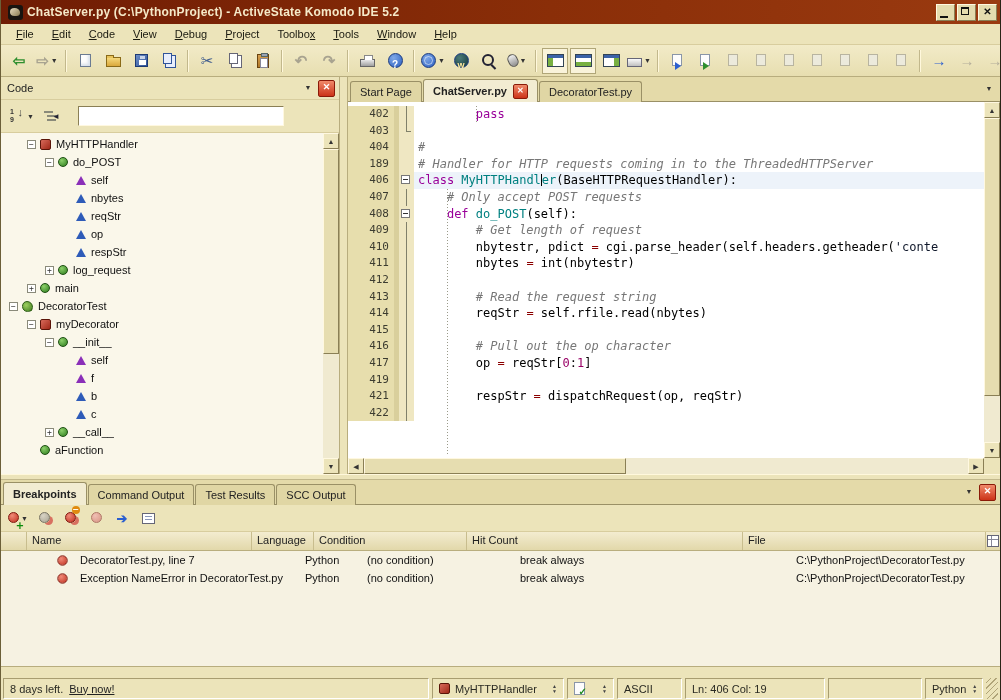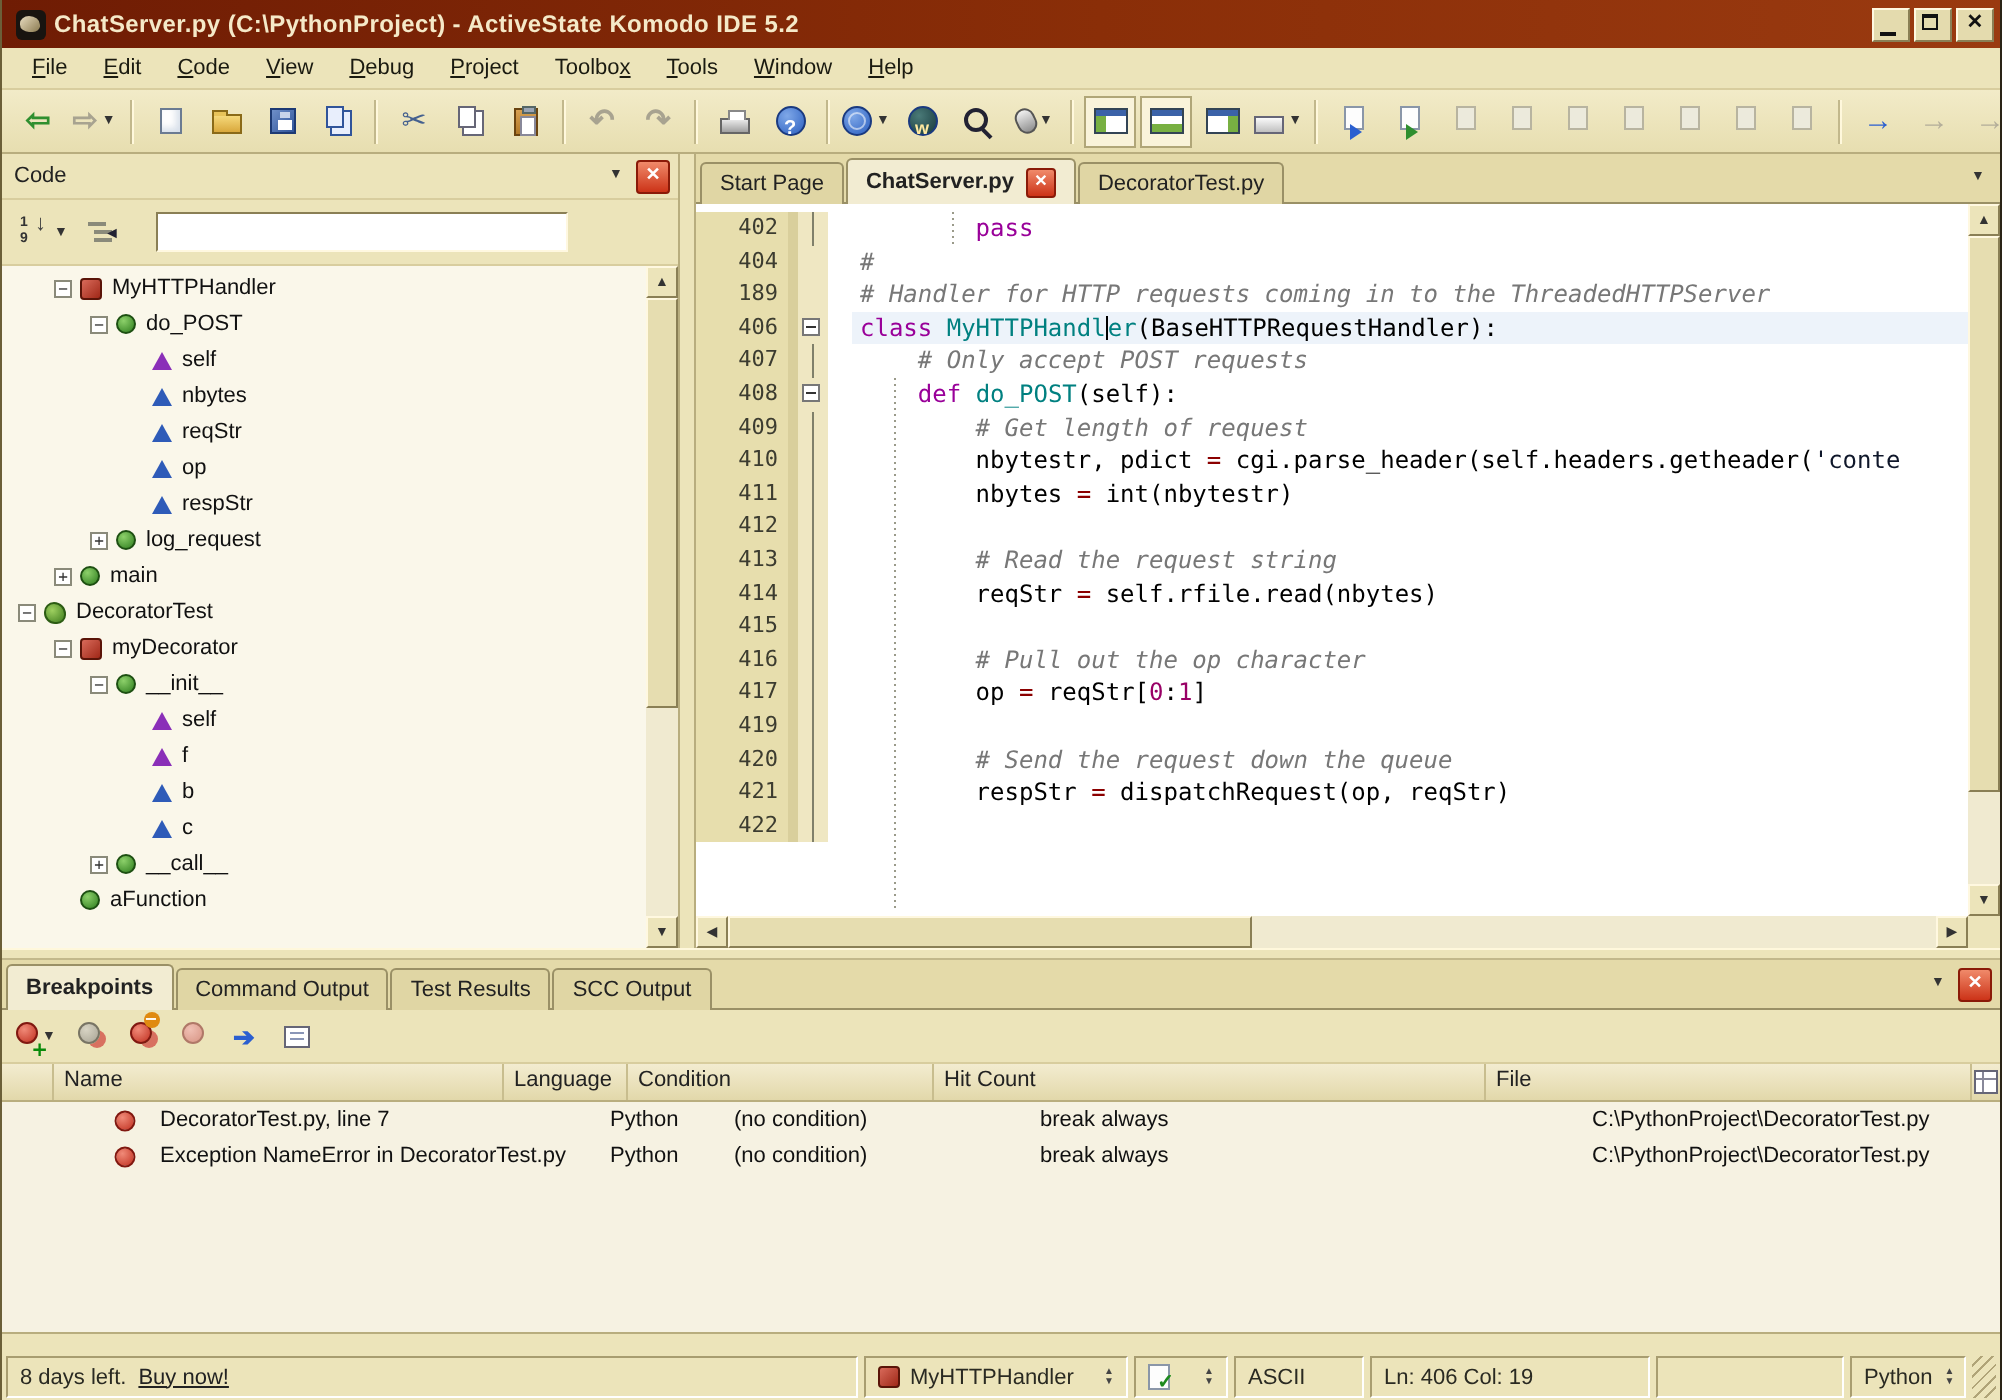--- a/index.html
+++ b/index.html
@@ -118,21 +118,21 @@
   #editor-wrap{flex:1;position:relative;background:#fff;min-height:0;}
   #code-area{position:absolute;left:0;top:0;right:16px;bottom:16px;overflow:hidden;background:#fff;padding-top:4px;}
   .cline{height:16.6px;display:flex;font:12px/16.6px "DejaVu Sans Mono",monospace;white-space:pre;}
   .lnum{width:46px;flex:none;background:#e7dead;color:#3c3c30;font-size:11px;text-align:right;padding-right:5px;box-sizing:border-box;}
   .lstrip{width:5px;flex:none;background:#d9cf9c;}
   .fold{width:15px;flex:none;background:#efe7c2;position:relative;}
   .fold.line::before{content:"";position:absolute;left:7px;top:0;bottom:0;border-left:1px solid #80806a;}
   .fold.end::before{content:"";position:absolute;left:7px;top:0;height:8px;width:4px;border-left:1px solid #80806a;border-bottom:1px solid #80806a;}
   .fold.box::before{content:"";position:absolute;left:2px;top:3px;width:9px;height:9px;background:#fff;border:1px solid #777;box-sizing:border-box;}
   .fold.box::after{content:"";position:absolute;left:4px;top:7px;width:5px;border-top:1px solid #333;}
-  .ltext{flex:1;padding-left:4px;min-width:0;margin-left:12px;}
+  .ltext{flex:1;padding-left:4px;min-width:0;}
   .cur .ltext{background:#edf3fa;}
   .tk-pl{color:#000;} .tk-kw{color:#990099;} .tk-cmt{color:#777;font-style:italic;}
   .tk-str{color:#0f172a;} .tk-num{color:#990066;} .tk-op{color:#8b0000;}
   .tk-cls{color:#008080;} .tk-fn{color:#008080;}
   .caret{display:inline-block;width:0;border-left:1px solid #000;height:12px;vertical-align:-2px;}
   .iguide{position:absolute;width:1px;background:repeating-linear-gradient(180deg,#9a9a8a 0 1px,transparent 1px 3px);}
   #ed-vscroll{left:auto;right:0;top:0;bottom:16px;width:16px;}
   #ed-hscroll{left:0;right:16px;bottom:0;height:16px;}
   #ed-corner{position:absolute;right:0;bottom:0;width:16px;height:16px;background:#ece4ba;}
   
@@ -432,36 +432,36 @@
             <span class="tx">✕</span>
           </div>
           <div class="tab">
             <span>DecoratorTest.py</span>
           </div>
           <div class="btn-dd tab-dd" style="right: 4px;">▼</div>
         </div>
       <div id="editor-wrap">
         <div id="code-area">
             <div class="cline"><span class="lnum">402</span><span class="lstrip"></span><span class="fold line"></span><span class="ltext"><span class="tk-pl">        </span><span class="tk-kw">pass</span></span></div>
+            <div class="cline"><span class="lnum">403</span><span class="lstrip"></span><span class="fold end"></span><span class="ltext"></span></div>
             <div class="cline"><span class="lnum">404</span><span class="lstrip"></span><span class="fold"></span><span class="ltext"><span class="tk-cmt">#</span></span></div>
             <div class="cline"><span class="lnum">189</span><span class="lstrip"></span><span class="fold"></span><span class="ltext"><span class="tk-cmt"># Handler for HTTP requests coming in to the ThreadedHTTPServer</span></span></div>
             <div class="cline cur"><span class="lnum">406</span><span class="lstrip"></span><span class="fold box"></span><span class="ltext"><span class="tk-kw">class</span><span class="tk-pl"> </span><span class="tk-cls">MyHTTPHandl</span><span class="caret"></span><span class="tk-cls">er</span><span class="tk-pl">(BaseHTTPRequestHandler):</span></span></div>
             <div class="cline"><span class="lnum">407</span><span class="lstrip"></span><span class="fold line"></span><span class="ltext"><span class="tk-pl">    </span><span class="tk-cmt"># Only accept POST requests</span></span></div>
             <div class="cline"><span class="lnum">408</span><span class="lstrip"></span><span class="fold box"></span><span class="ltext"><span class="tk-pl">    </span><span class="tk-kw">def</span><span class="tk-pl"> </span><span class="tk-fn">do_POST</span><span class="tk-pl">(self):</span></span></div>
             <div class="cline"><span class="lnum">409</span><span class="lstrip"></span><span class="fold line"></span><span class="ltext"><span class="tk-pl">        </span><span class="tk-cmt"># Get length of request</span></span></div>
             <div class="cline"><span class="lnum">410</span><span class="lstrip"></span><span class="fold line"></span><span class="ltext"><span class="tk-pl">        nbytestr, pdict </span><span class="tk-op">=</span><span class="tk-pl"> cgi.parse_header(self.headers.getheader(</span><span class="tk-str">'conte</span></span></div>
             <div class="cline"><span class="lnum">411</span><span class="lstrip"></span><span class="fold line"></span><span class="ltext"><span class="tk-pl">        nbytes </span><span class="tk-op">=</span><span class="tk-pl"> int(nbytestr)</span></span></div>
             <div class="cline"><span class="lnum">412</span><span class="lstrip"></span><span class="fold line"></span><span class="ltext"></span></div>
             <div class="cline"><span class="lnum">413</span><span class="lstrip"></span><span class="fold line"></span><span class="ltext"><span class="tk-pl">        </span><span class="tk-cmt"># Read the request string</span></span></div>
             <div class="cline"><span class="lnum">414</span><span class="lstrip"></span><span class="fold line"></span><span class="ltext"><span class="tk-pl">        reqStr </span><span class="tk-op">=</span><span class="tk-pl"> self.rfile.read(nbytes)</span></span></div>
             <div class="cline"><span class="lnum">415</span><span class="lstrip"></span><span class="fold line"></span><span class="ltext"></span></div>
             <div class="cline"><span class="lnum">416</span><span class="lstrip"></span><span class="fold line"></span><span class="ltext"><span class="tk-pl">        </span><span class="tk-cmt"># Pull out the op character</span></span></div>
             <div class="cline"><span class="lnum">417</span><span class="lstrip"></span><span class="fold line"></span><span class="ltext"><span class="tk-pl">        op </span><span class="tk-op">=</span><span class="tk-pl"> reqStr[</span><span class="tk-num">0</span><span class="tk-pl">:</span><span class="tk-num">1</span><span class="tk-pl">]</span></span></div>
             <div class="cline"><span class="lnum">419</span><span class="lstrip"></span><span class="fold line"></span><span class="ltext"></span></div>
-            <div class="cline"><span class="lnum">420</span><span class="lstrip"></span><span class="fold line"></span><span class="ltext"><span class="tk-pl">        </span><span class="tk-cmt"># Send the request down the queue</span></span></div>
             <div class="cline"><span class="lnum">421</span><span class="lstrip"></span><span class="fold line"></span><span class="ltext"><span class="tk-pl">        respStr </span><span class="tk-op">=</span><span class="tk-pl"> dispatchRequest(op, reqStr)</span></span></div>
             <div class="cline"><span class="lnum">422</span><span class="lstrip"></span><span class="fold line"></span><span class="ltext"></span></div>
             <div class="iguide" style="left: 128px; top: 4px; height: 16px;"></div>
             <div class="iguide" style="left: 99px; top: 87px; height: 266px;"></div>
           </div>
         <div class="sb" id="ed-vscroll">
             <div class="sb-btn" style="top: 0px;">▲</div>
             <div class="sb-thumb" style="left: 0px; right: 0px; top: 16px; height: 278px;"></div>
             <div class="sb-btn" style="bottom: 0px;">▼</div>
           </div>

